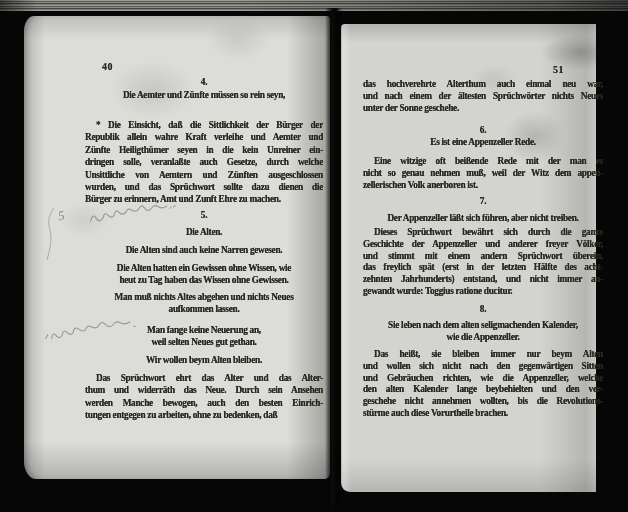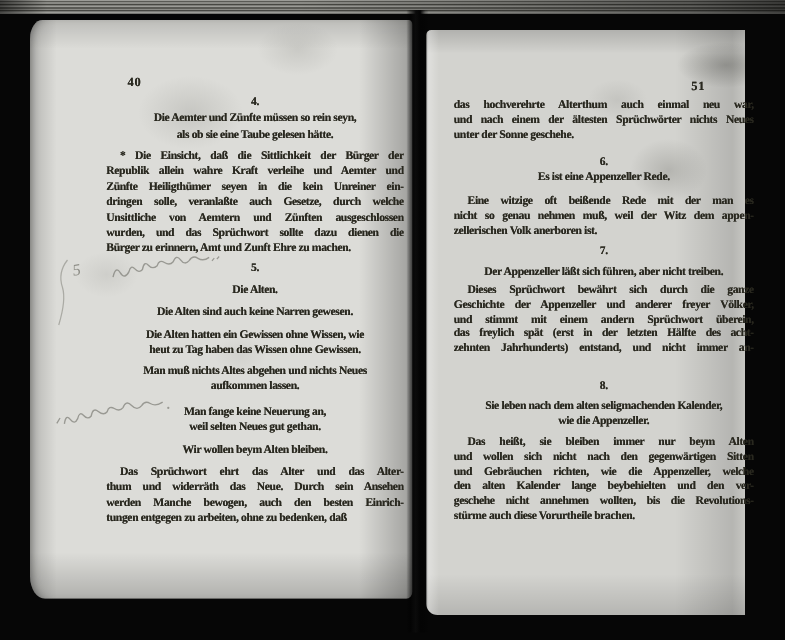--- a/index.html
+++ b/index.html
@@ -74,21 +74,20 @@
 
   <div class="top-band"></div>
   <div class="edge-stack-left"></div>
   <div class="edge-stack-right"></div>
 
   <div class="page page-left">
     <div class="t pagenum" style="left:78px;top:45px;">40</div>
 
     <div class="t pl center" style="top:60px;">4.</div>
     <div class="t pl center" style="top:73px;">Die Aemter und Zünfte müssen so rein seyn,</div>
-    <div class="t pl center" style="top:86px;">als ob sie eine Taube gelesen hätte.</div>
 
     <div class="t pl para" style="top:103px;">
       <div class="ln ind">* Die Einsicht, daß die Sittlichkeit der Bürger der</div>
       <div class="ln">Republik allein wahre Kraft verleihe und Aemter und</div>
       <div class="ln">Zünfte Heiligthümer seyen in die kein Unreiner ein-</div>
       <div class="ln">dringen solle, veranlaßte auch Gesetze, durch welche</div>
       <div class="ln">Unsittliche von Aemtern und Zünften ausgeschlossen</div>
       <div class="ln">wurden, und das Sprüchwort sollte dazu dienen die</div>
       <div class="ln last">Bürger zu erinnern, Amt und Zunft Ehre zu machen.</div>
     </div>
@@ -153,20 +152,21 @@
 
     <div class="t pr center" style="top:171px;">7.</div>
     <div class="t pr center" style="top:188px;">Der Appenzeller läßt sich führen, aber nicht treiben.</div>
 
     <div class="t pr para-r" style="top:203px;">
       <div class="ln ind">Dieses Sprüchwort bewährt sich durch die ganze</div>
       <div class="ln">Geschichte der Appenzeller und anderer freyer Völker,</div>
       <div class="ln">und stimmt mit einem andern Sprüchwort überein,</div>
       <div class="ln">das freylich spät (erst in der letzten Hälfte des acht-</div>
       <div class="ln">zehnten Jahrhunderts) entstand, und nicht immer an-</div>
+      <div class="ln last">gewandt wurde: Toggius ratione ducitur.</div>
     </div>
 
     <div class="t pr center" style="top:279px;">8.</div>
     <div class="t pr center" style="top:295px;">Sie leben nach dem alten seligmachenden Kalender,</div>
     <div class="t pr center" style="top:307px;">wie die Appenzeller.</div>
 
     <div class="t pr para-r" style="top:325px;">
       <div class="ln ind">Das heißt, sie bleiben immer nur beym Alten</div>
       <div class="ln">und wollen sich nicht nach den gegenwärtigen Sitten</div>
       <div class="ln">und Gebräuchen richten, wie die Appenzeller, welche</div>

